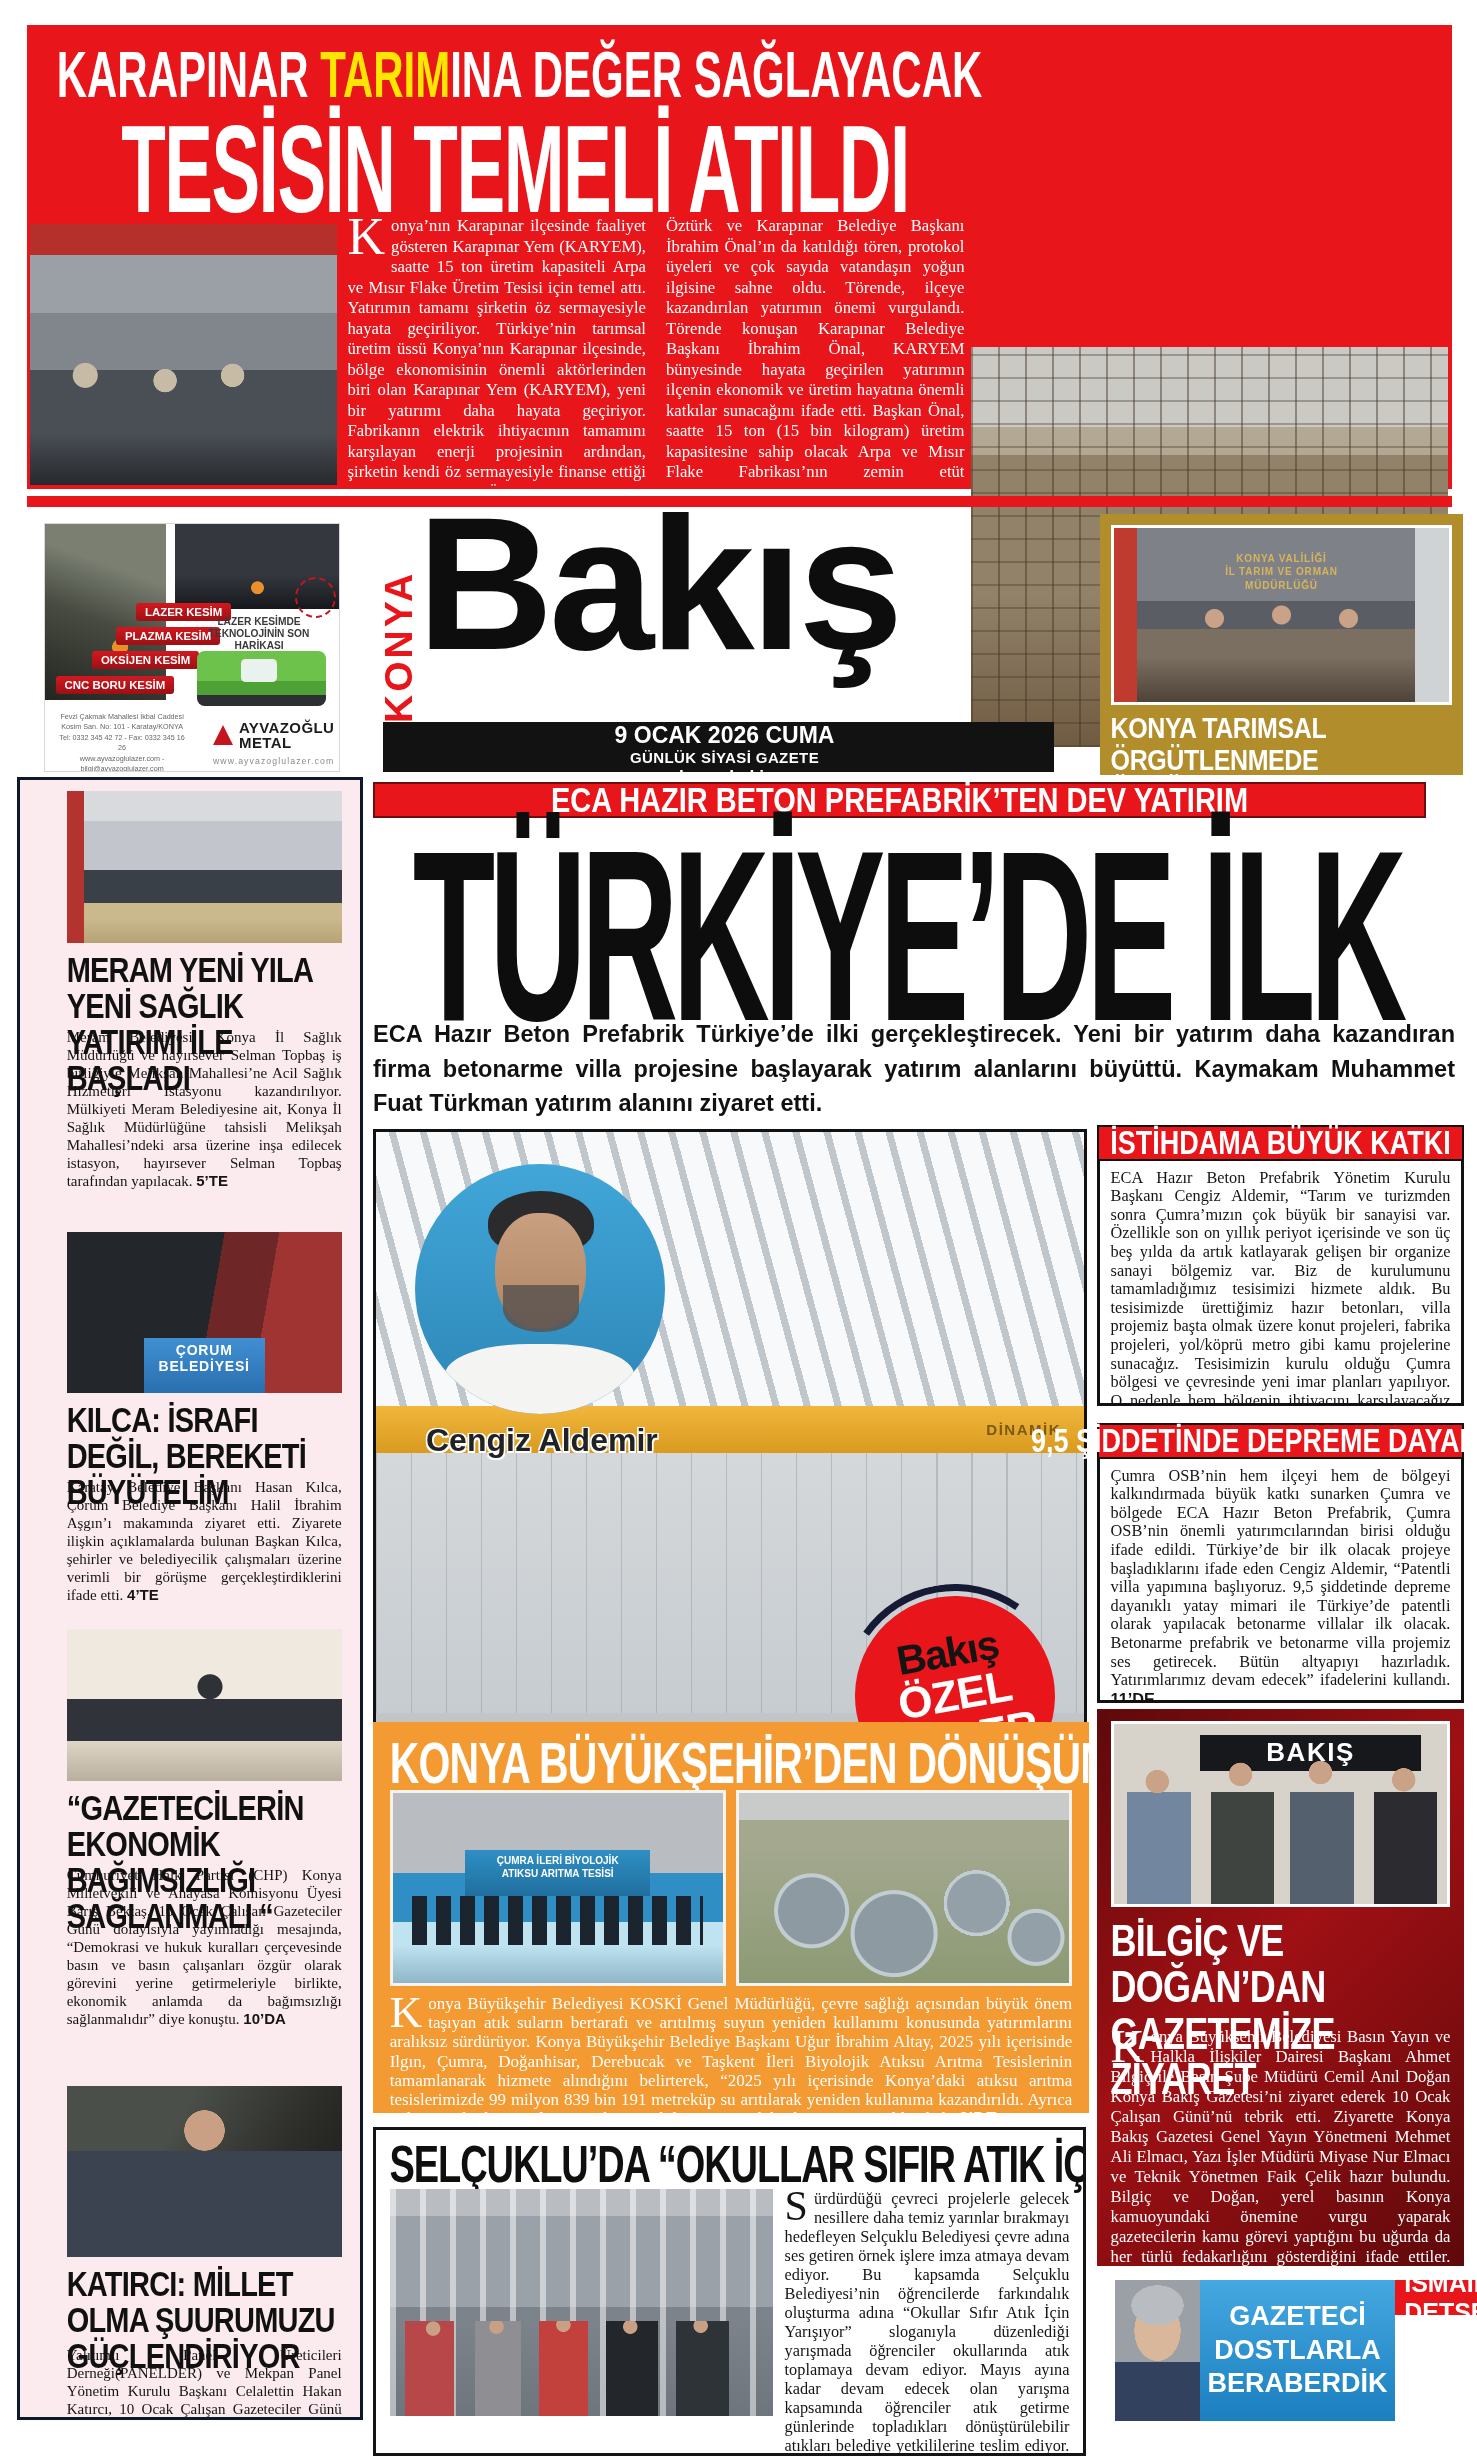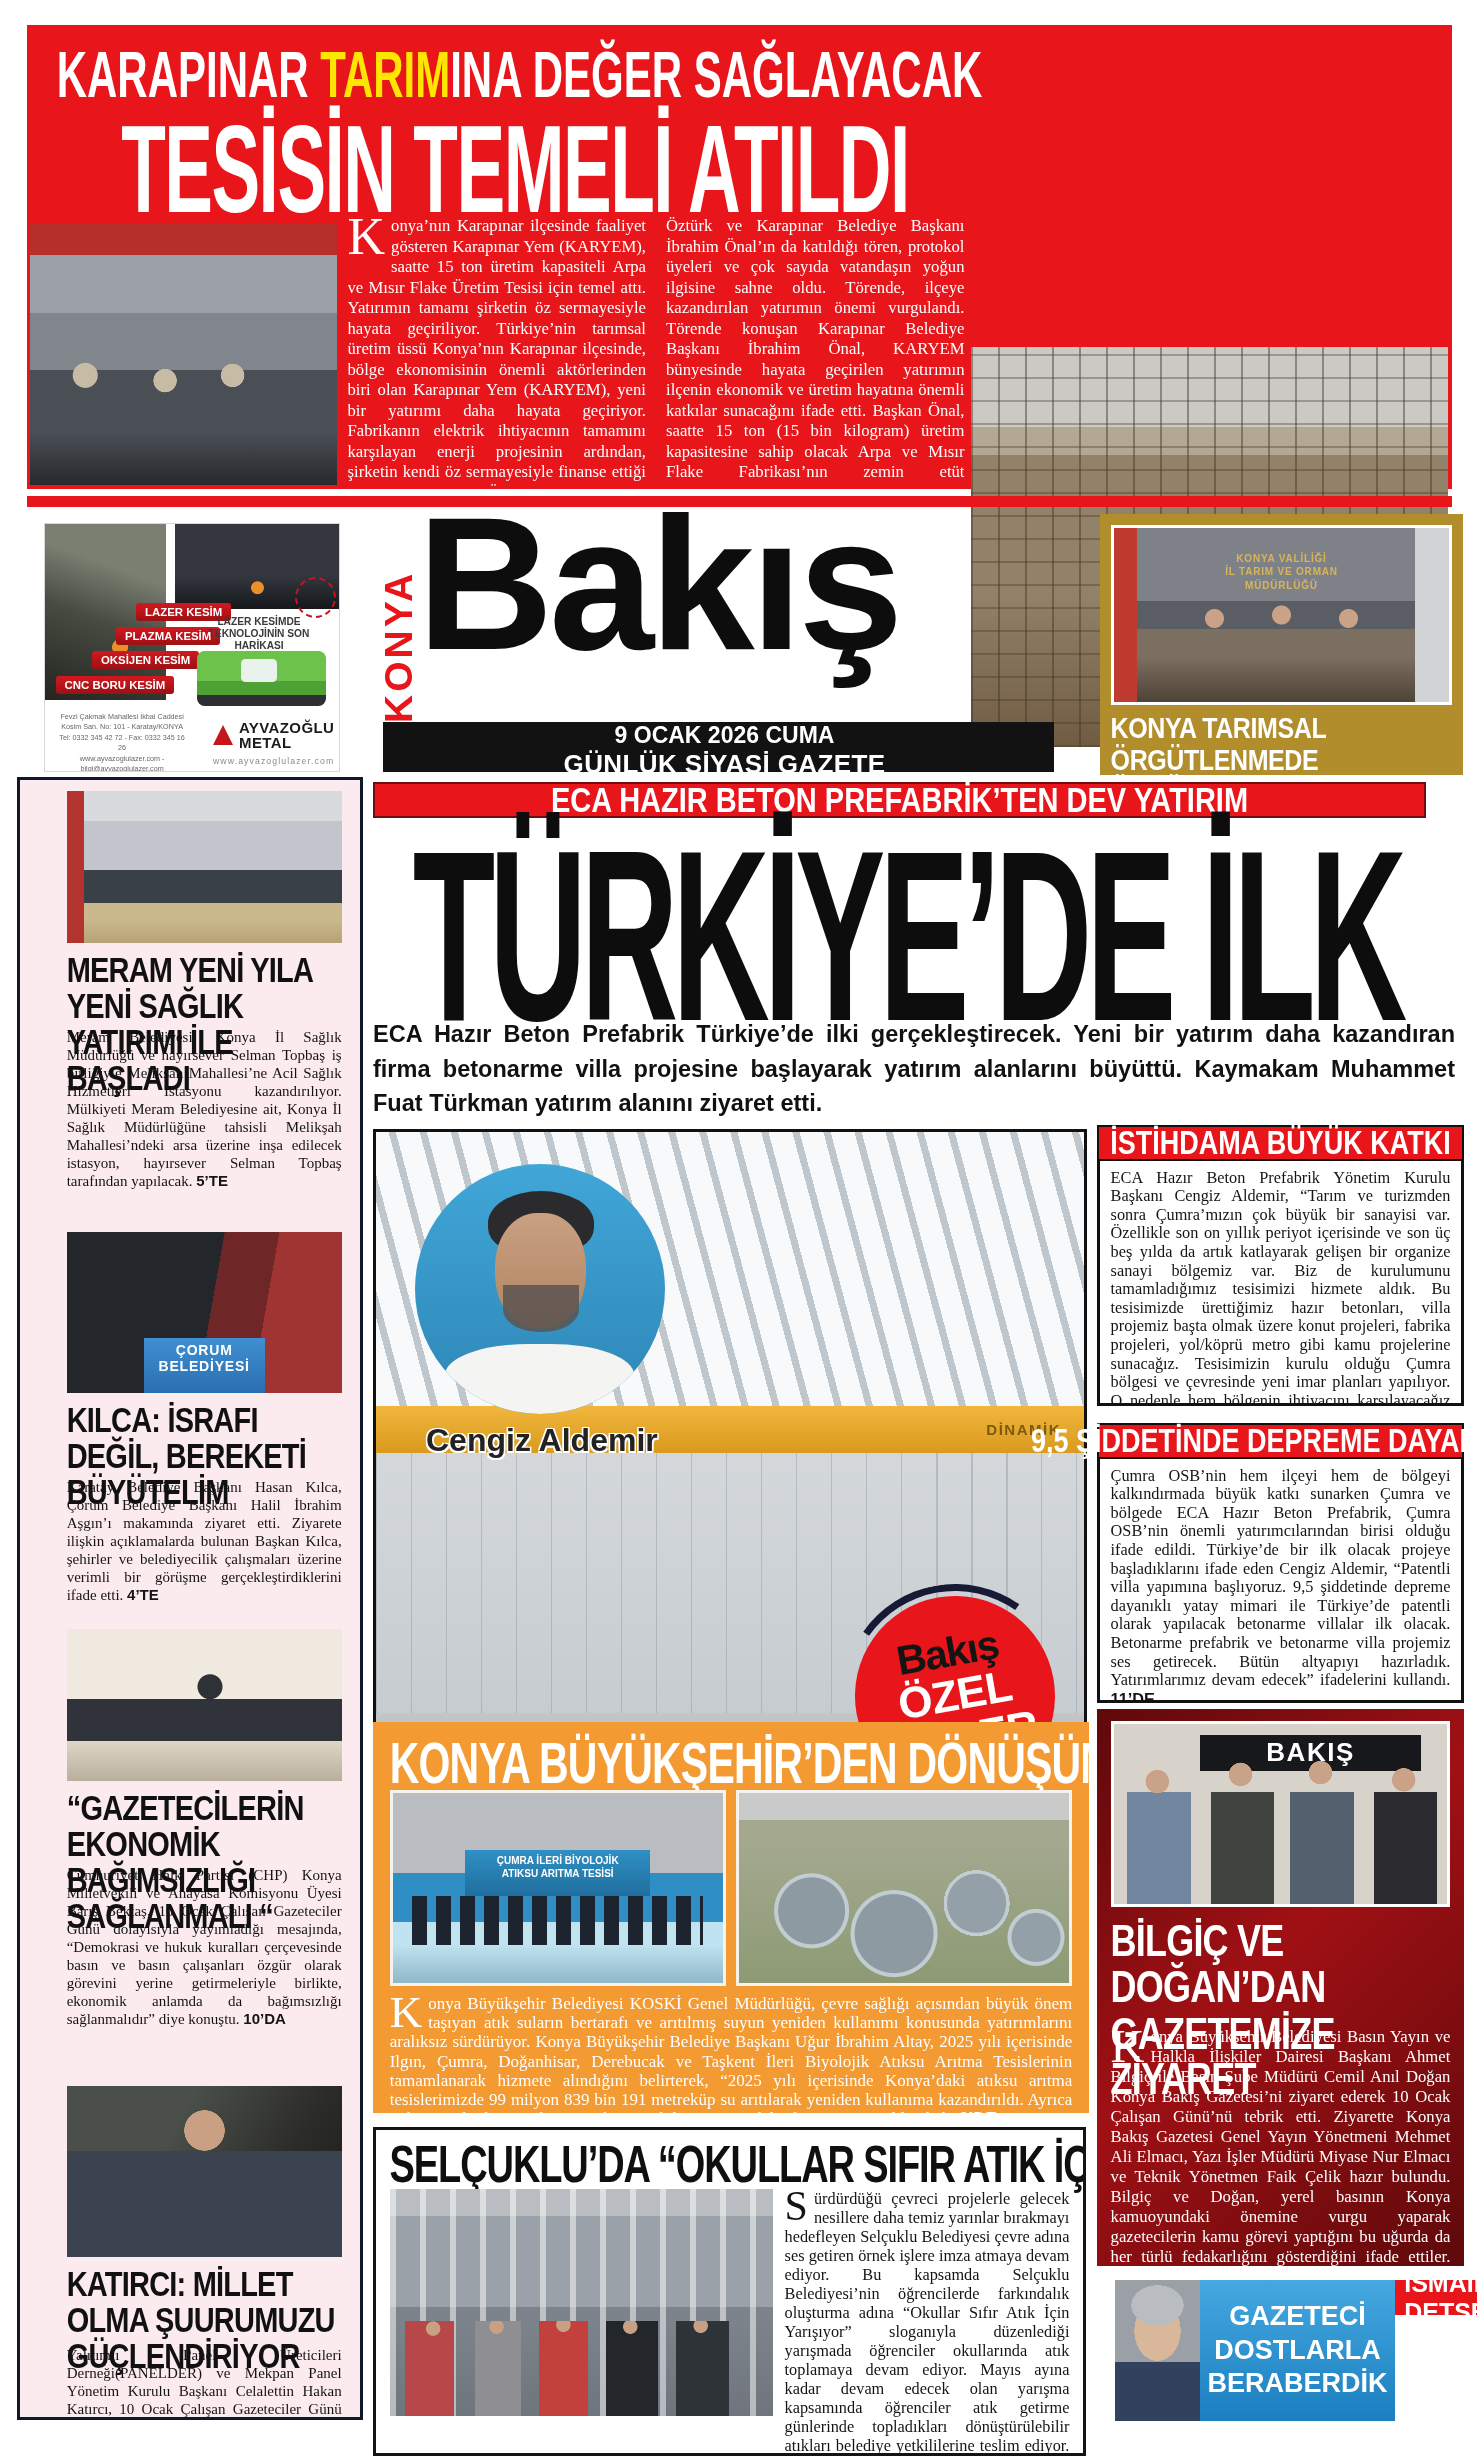--- a/index.html
+++ b/index.html
@@ -64,21 +64,21 @@
   #ad-web { position:absolute; left:168px; top:232px; font-size:8.7px; letter-spacing:1.1px; color:#8a8a8a; }
 
   
   #mast-konya { left:379px; top:555px; height:168px; writing-mode:vertical-rl; transform:rotate(180deg);
       font-size:39px; font-weight:900; color:#e8151b; letter-spacing:3px; line-height:1; }
   #mast-title { left:417px; top:493px; font-size:189px; font-weight:900; color:#0d0d0d;
       letter-spacing:-4.5px; line-height:0.96; }
   #info-bar { left:383px; top:722px; width:671px; height:50px; background:#121212; color:#fff;
       display:flex; align-items:center; justify-content:space-between; padding:0 6px 16px 18px;flex-direction:column; }
   #info-date { font-size:23px; font-weight:bold; }
-  #info-tagline { font-size:26px; font-weight:bold; letter-spacing:0.4px; }
+  #info-tagline { font-size:15px; font-weight:bold; letter-spacing:0.4px; }
   #info-web { font-size:17.4px; }
   #info-web b { font-weight:900; }
   #info-price { font-size:30px; font-weight:900; }
   #info-square { width:36px; height:36px; background:#e8151b; }
 
   
   #gold-box { left:1100px; top:514px; width:363px; height:261px; background:#b28d2b; padding:10.6px; }
   #gold-photo { width:100%; height:180px; border:3.8px solid #fff;
       background:
         linear-gradient(90deg,#bf3a2f 0 7%, transparent 7% 90%, #cfd3d6 90% 100%),

